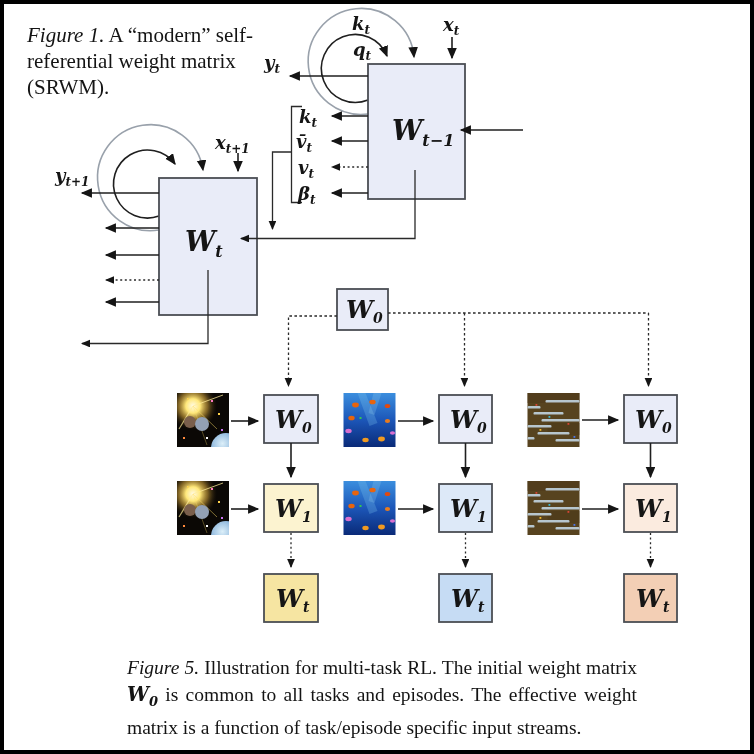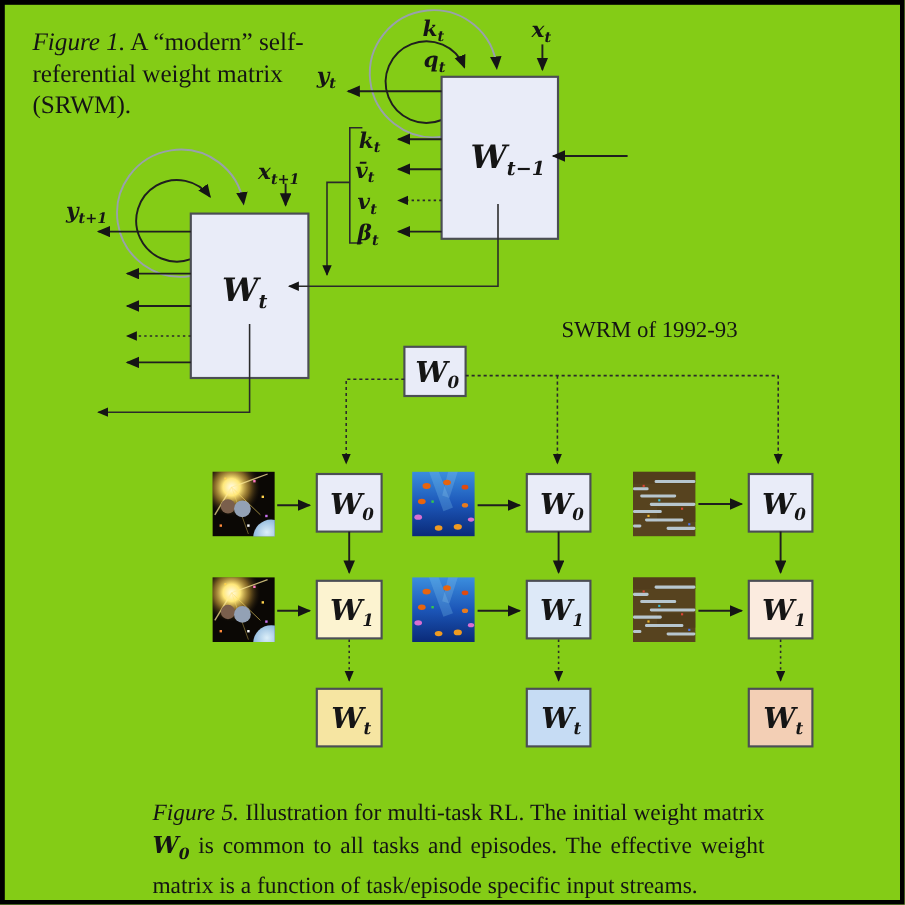--- a/index.html
+++ b/index.html
@@ -1,23 +1,23 @@
 <!DOCTYPE html>
 <html><head>
 <meta charset="utf-8">
 <style>
   html,body { margin:0; padding:0; background:#888; }
   .page {
-    position:relative; width:754px; height:754px; background:#84cc16;
+    position:relative; width:754px; height:754px; background:#ffffff;
     font-family:"Liberation Serif", serif; color:#141414; overflow:hidden;
   }
   .frame { position:absolute; inset:0; border:4px solid #000; pointer-events:none; }
   .cap1 { position:absolute; left:27px; top:22px; width:238px; font-size:21px; line-height:26px; }
   .note { position:absolute; left:468px; top:241px; width:225px; font-size:19px; line-height:23px; }
-  .cap5 { position:absolute; left:127px; top:655px; width:510px; font-size:19.5px; line-height:26.5px; text-align:justify;margin-top:10px; }
+  .cap5 { position:absolute; left:127px; top:655px; width:510px; font-size:19.5px; line-height:26.5px; text-align:justify; }
   .ital { font-style:italic; }
   .mathw { font-family:"DejaVu Serif", serif; font-weight:bold; font-style:italic; }
   .cap5 sub { font-size:13px; }
   svg.diagram { position:absolute; left:0; top:0; }
   .ln   { stroke:#1f1f1f; stroke-width:1.6; fill:none; }
   .lng  { stroke:#99a1ab; stroke-width:1.6; fill:none; }
   .thn  { stroke:#2a2a2a; stroke-width:1.3; fill:none; }
   .dot  { stroke-dasharray:2,2.6; }
   .dsh  { stroke-dasharray:2.6,2.4; }
   .bx   { stroke-width:1.8; }
@@ -28,21 +28,20 @@
 </head>
 <body>
 
 <div class="page">
 
   <div class="cap1"><span class="ital">Figure 1.</span>
     <span>A “modern” self-referential weight matrix (SRWM).</span></div>
 
   <div class="note">
     <br>
-    <span>SWRM of 1992-93</span>
   </div>
 
   <div class="cap5"><span class="ital">Figure 5.</span>
     <span>Illustration for multi-task RL. The initial weight matrix</span>
     <span class="mathw"><span>W</span><sub>0</sub></span>
     <span>is common to all tasks and episodes. The effective weight matrix is a function of task/episode specific input streams.</span></div>
 
   <svg class="diagram" width="754" height="754" viewBox="0 0 754 754">
     <defs>
       <marker id="ah" markerWidth="8" markerHeight="7" refX="6.2" refY="3" orient="auto">

